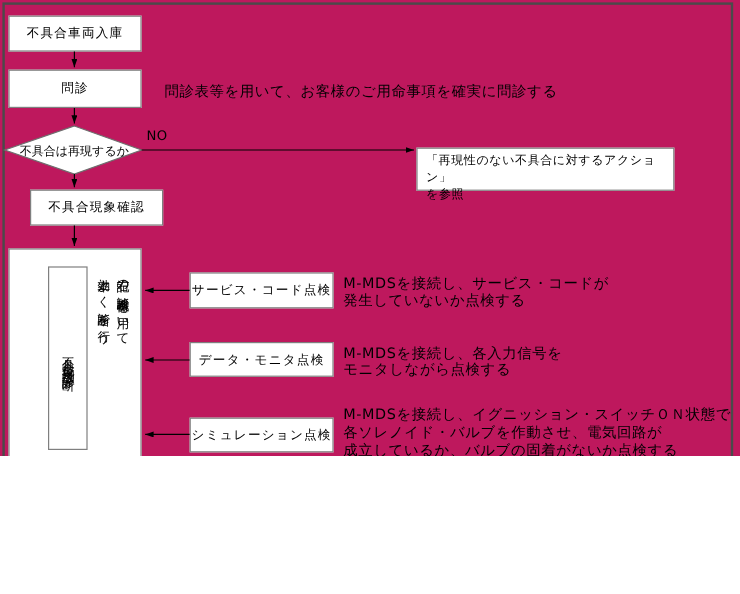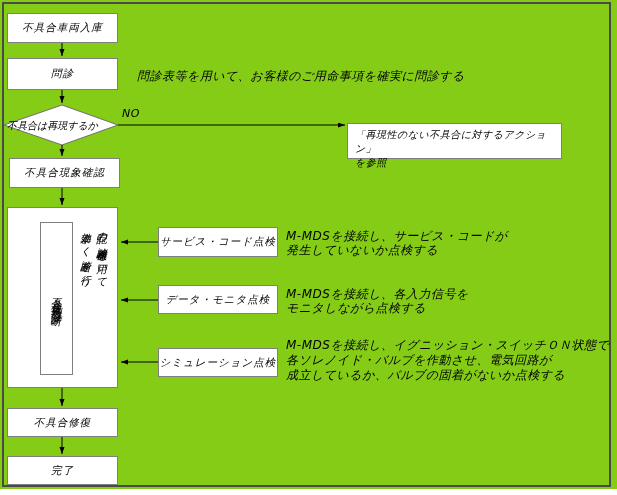--- a/index.html
+++ b/index.html
@@ -1,18 +1,18 @@
 <!DOCTYPE html>
 <html><head>
 <meta charset="utf-8">
 <style>
   html,body{margin:0;padding:0;background:#fff;}
   #canvas{
-    position:relative;width:617px;height:489px;background:#84cc16;
-    font-family:"DejaVu Sans",sans-serif;color:#000;overflow:hidden;font-style:italic;
+    position:relative;width:617px;height:380px;background:#be185d;
+    font-family:"DejaVu Sans",sans-serif;color:#000;overflow:hidden;
   }
   .outer-frame{
     position:absolute;left:2px;top:2px;width:609px;height:485px;
     border:2px solid #4a4a4a;box-sizing:border-box;
   }
   .box{
     position:absolute;box-sizing:border-box;background:#fff;
     border:1px solid #7f7f7f;display:flex;align-items:center;justify-content:center;
     font-size:10.5px;letter-spacing:1px;text-align:center;
   }
@@ -22,21 +22,21 @@
     padding:4px 0 0 7px;letter-spacing:0.5px;margin-top:16px;
   }
   .note{
     position:absolute;font-size:12px;line-height:14px;white-space:nowrap;
     letter-spacing:0.5px;
   }
   .latin-label{
     position:absolute;font-size:11px;letter-spacing:0.5px;
   }
   .diamond-label{
-    position:absolute;left:7px;top:119px;width:110px;text-align:left;
+    position:absolute;left:7px;top:119px;width:110px;text-align:center;
     font-size:10px;letter-spacing:0px;white-space:nowrap;
   }
   .big-box{
     position:absolute;left:7px;top:207px;width:111px;height:181px;
     border:1px solid #7f7f7f;box-sizing:border-box;background:#fff;
   }
   .inner-box{
     position:absolute;left:40px;top:222px;width:33px;height:153px;
     border:1px solid #7f7f7f;box-sizing:border-box;background:#fff;
     display:flex;align-items:center;justify-content:center;
@@ -66,21 +66,21 @@
 
   <div class="box" style="left:7px;top:58px;width:111px;height:32px;">
     <span>問診</span>
   </div>
 
   <div class="diamond-label" style="z-index:2;">不具合は再現するか</div>
 
   <div class="latin-label" style="left:122px;top:107px;">NO</div>
   <div class="latin-label" style="left:74px;top:160px;">YES</div>
 
-  <div class="box" style="left:9px;top:158px;width:111px;height:30px;">
+  <div class="box" style="left:25px;top:158px;width:111px;height:30px;">
     <span>不具合現象確認</span>
   </div>
 
   <div class="big-box"></div>
   <div class="inner-box">
     <span class="v-text">不具合現象別故障診断</span>
   </div>
   <div class="v-note">
     <div>右記の診断機器を用いて</div>
     <div>効率よく診断を行う</div>

